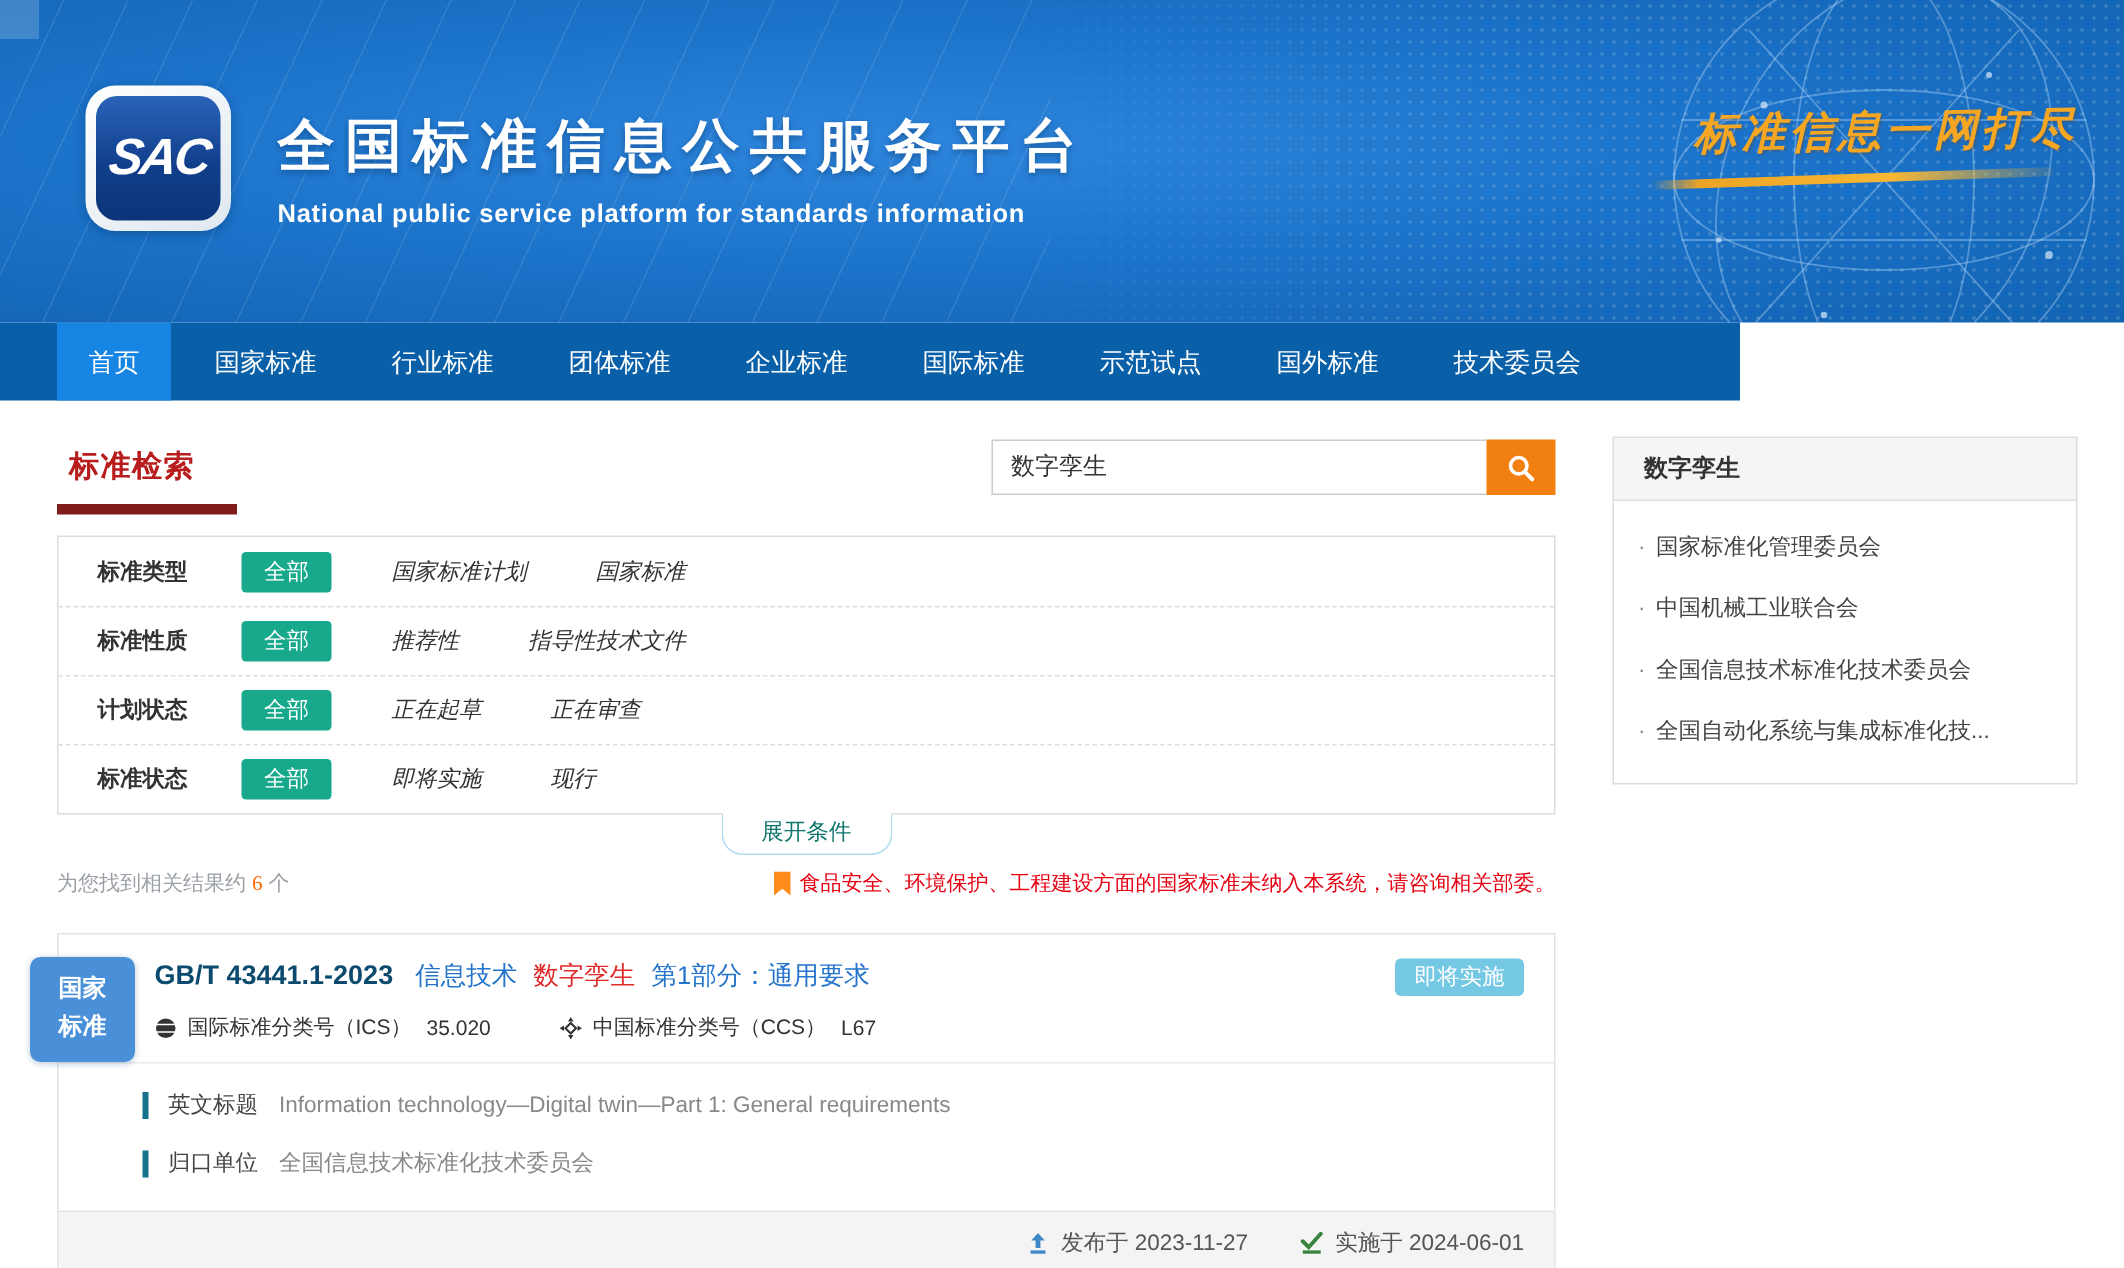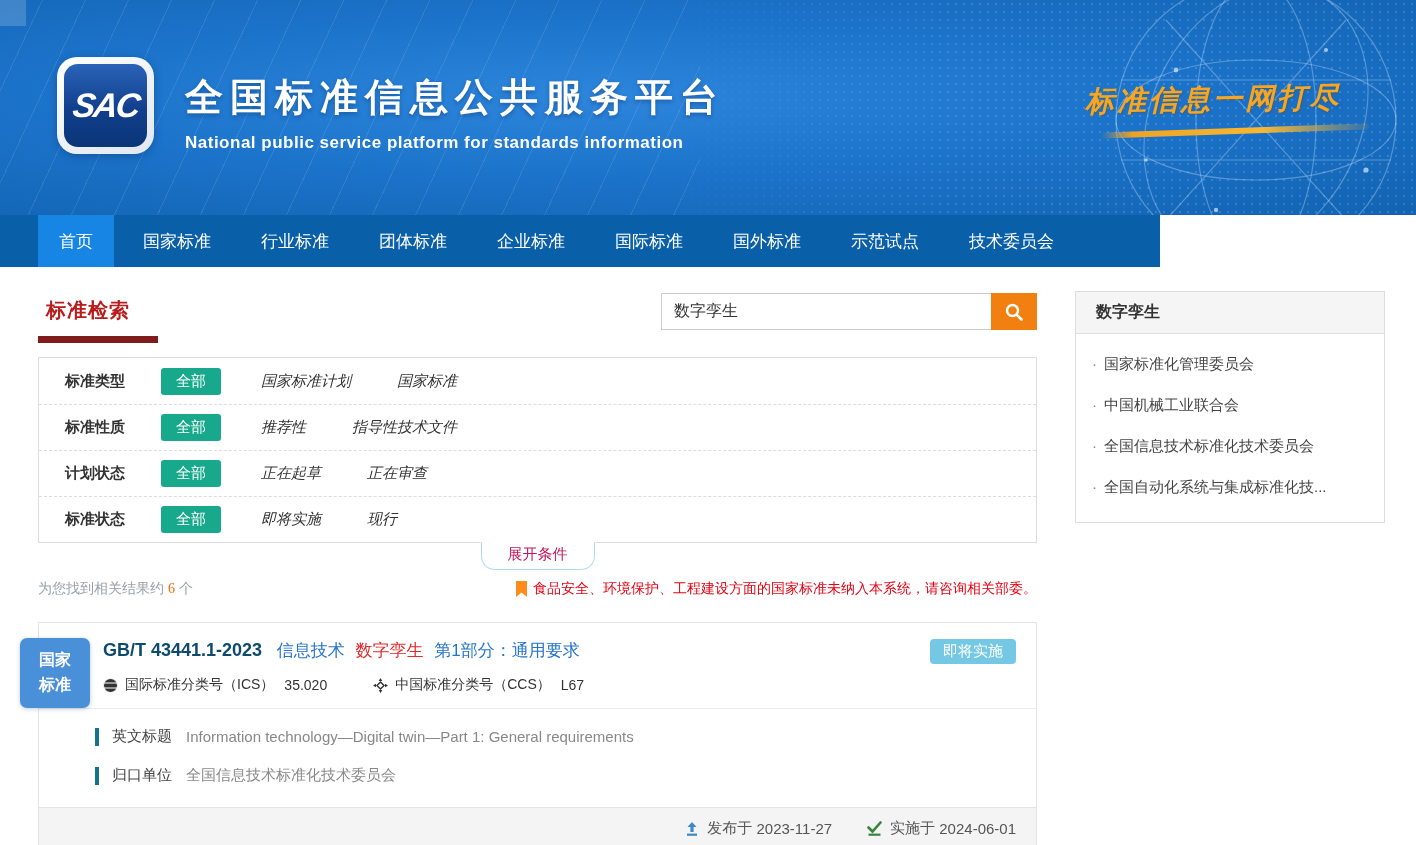--- a/index.html
+++ b/index.html
@@ -33,21 +33,21 @@
     width:83px; height:83px; border-radius:14px;
     background:linear-gradient(180deg,#2a63b8 0%,#113f8c 55%,#0b3578 100%);
     display:flex; align-items:center; justify-content:center;
   }
   .logo-text{ color:#fff; font-size:34px; font-weight:bold; font-style:italic; letter-spacing:-2px; transform:skewX(-8deg); }
 
   .title-block{ position:absolute; left:185px; top:72px; color:#fff; }
   .site-title{ font-size:38px; font-weight:bold; letter-spacing:7px; text-shadow:0 2px 4px rgba(0,30,70,.35); white-space:nowrap; }
   .site-subtitle{ margin-top:10px; font-size:17px; font-weight:bold; letter-spacing:.5px; white-space:nowrap; }
 
-  .slogan-block{ position:absolute; left:1085px; top:80px; width:300px; text-align:left; }
+  .slogan-block{ position:absolute; left:1085px; top:68px; width:300px; text-align:right; }
   .slogan-text{
     color:#f5a623; font-size:29px; font-weight:bold; font-style:italic; letter-spacing:3px;
     white-space:nowrap; transform:rotate(-1deg); display:inline-block;
     text-shadow:1px 1px 2px rgba(120,60,0,.35);
     font-family:"DejaVu Serif","Liberation Serif",serif;
   }
   .slogan-swoosh{
     margin:8px auto 0; width:268px; height:6px; border-radius:4px; transform:rotate(-2deg);
     background:linear-gradient(90deg, rgba(240,160,30,0) 0%, #eda425 12%, #f7b733 60%, rgba(240,160,30,.1) 100%);
   }
@@ -83,21 +83,21 @@
   .filter-label{ font-size:15px; font-weight:bold; color:#333; width:96px; }
   .filter-all{
     background:#18a98c; color:#fff; font-size:15px; border:none; border-radius:3px;
     padding:4px 15px; margin-right:40px; cursor:pointer; font-family:inherit;
   }
   .filter-opt{ font-size:15px; color:#333; margin-right:46px; cursor:pointer;font-style:italic; }
 
   .expand-wrap{ display:flex; justify-content:center; height:27px; }
   .expand-tab{
     margin-top:-1px; background:#fff; border:1px solid #aedcf0; border-top:1px solid #fff;
-    border-radius:0 0 14px 14px; padding:2px 26px 4px; color:#be185d; font-size:15px; cursor:pointer;
+    border-radius:0 0 14px 14px; padding:2px 26px 4px; color:#0f766e; font-size:15px; cursor:pointer;
   }
 
   
   .results-info{ display:flex; justify-content:space-between; align-items:center; margin-top:8px; height:22px; }
   .results-summary{ font-size:14px; color:#9aa0a6;font-family:Liberation Serif, serif; }
   .results-count{ color:#ff6600; margin:0 4px; }
   .results-notice{ display:flex; align-items:center; font-size:14px; color:#e60012; }
   .results-notice svg{ margin-right:5px; }
 
   
@@ -201,24 +201,24 @@
   <div class="nav-item">
       <span>团体标准</span>
     </div>
   <div class="nav-item">
       <span>企业标准</span>
     </div>
   <div class="nav-item">
       <span>国际标准</span>
     </div>
   <div class="nav-item">
+      <span>示范试点</span>
+    </div>
+  <div class="nav-item">
       <span>国外标准</span>
-    </div>
-  <div class="nav-item">
-      <span>示范试点</span>
     </div>
   <div class="nav-item">
       <span>技术委员会</span>
     </div>
 </nav>
 
 <div class="page-body">
 
   <div class="col-left">
 

